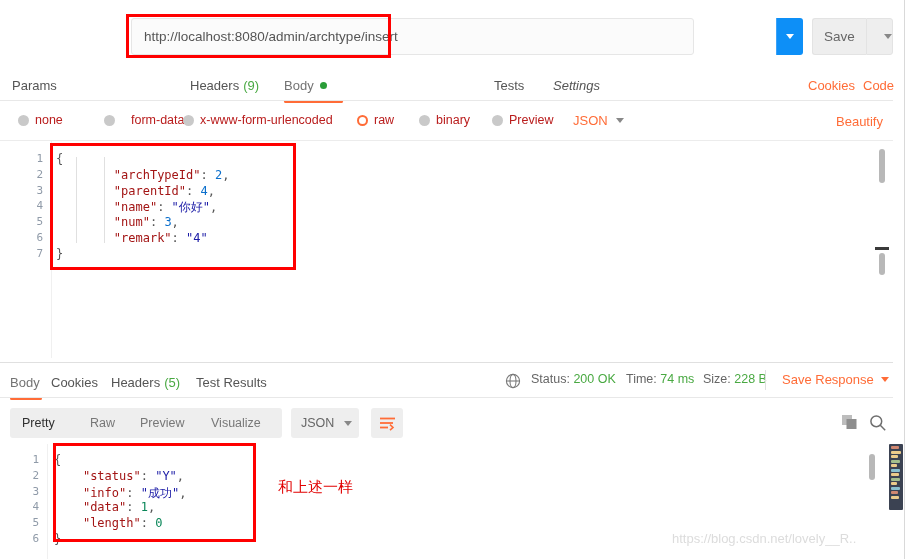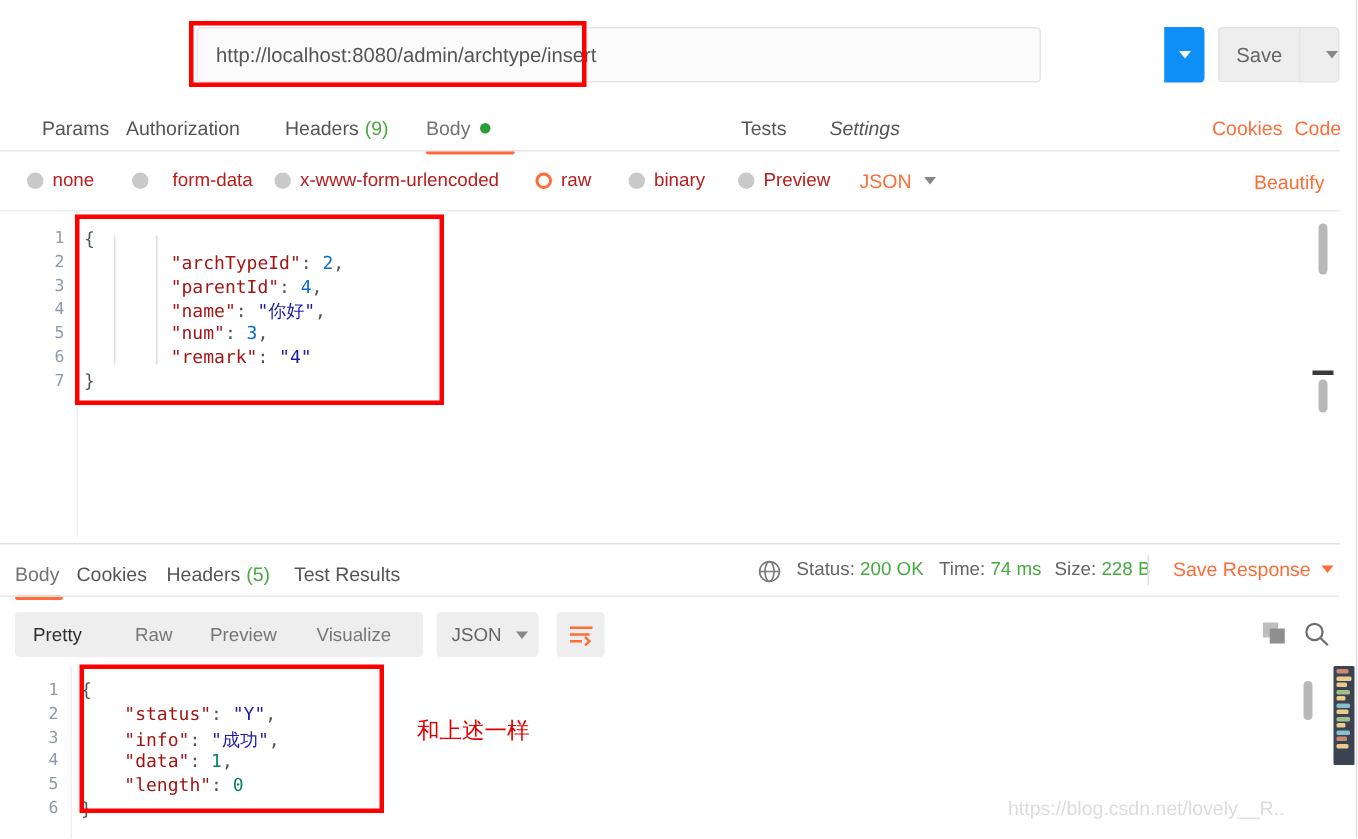--- a/index.html
+++ b/index.html
@@ -249,25 +249,22 @@
     <div class="send-caret-btn">
       <span class="caret-white"></span>
     </div>
     <div class="save-btn">Save</div>
     <div class="save-caret-btn">
       <span class="caret"></span>
     </div>
   </div>
 
   <div class="req-tabs">
-    <div class="rt" style="left:12px;margin-left:16px;">
+    <div class="rt" style="left:12px;">
       <span>Params</span>
-    </div>
-    <div class="rt" style="left:84px;">
-      <span>Authorization</span>
     </div>
     <div class="rt" style="left:190px;">
       <span>Headers</span>
       <span class="hdr-count">(9)</span>
     </div>
     <div class="rt active" style="left:284px;width:59px;">
       <span>Body</span>
       <span class="green-dot"></span>
     </div>
     <div class="rt" style="left:494px;">
@@ -279,21 +276,21 @@
     <div class="topright-link" style="left:808px;">Cookies</div>
     <div class="topright-link" style="left:863px;">Code</div>
   </div>
   <div class="tabs-rule"></div>
 
   <div class="bodytype-row">
     <div class="bt" style="left:18px;">
       <span class="radio"></span>
       <span>none</span>
     </div>
-    <div class="bt" style="left:88px;gap:16px;">
+    <div class="bt" style="left:104px;gap:16px;">
       <span class="radio"></span>
       <span>form-data</span>
     </div>
     <div class="bt" style="left:183px;">
       <span class="radio"></span>
       <span>x-www-form-urlencoded</span>
     </div>
     <div class="bt" style="left:357px;">
       <span class="radio on"></span>
       <span>raw</span>

